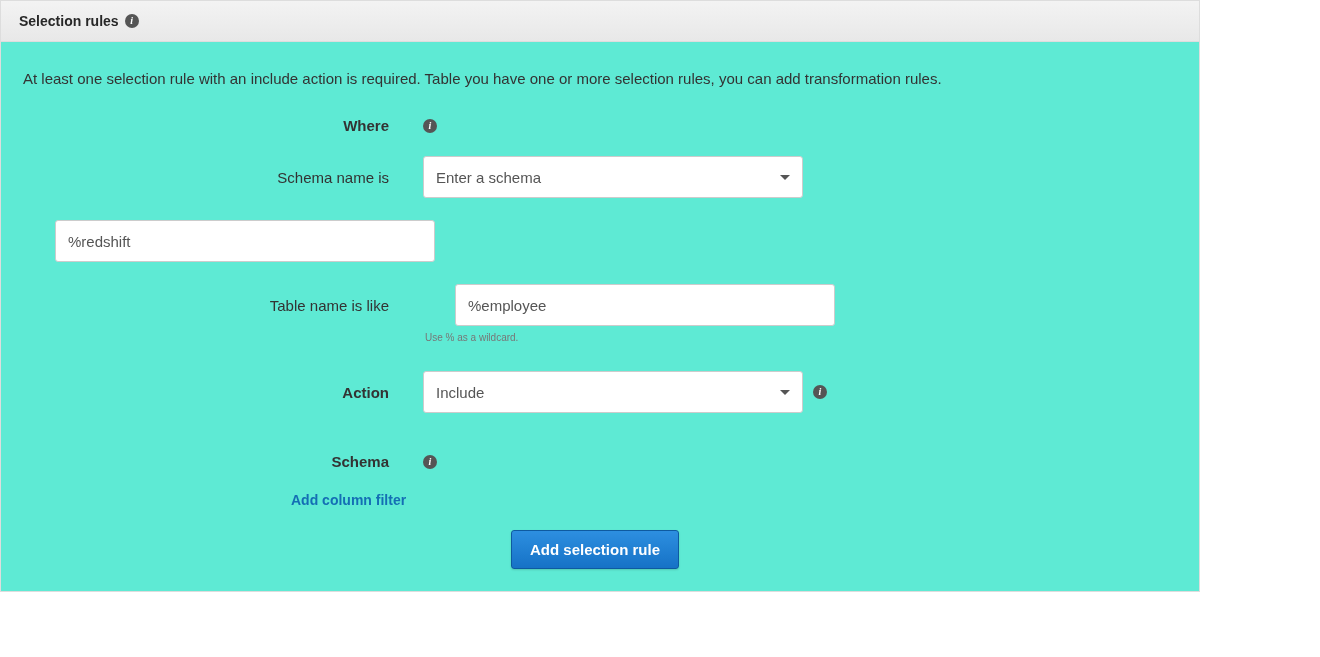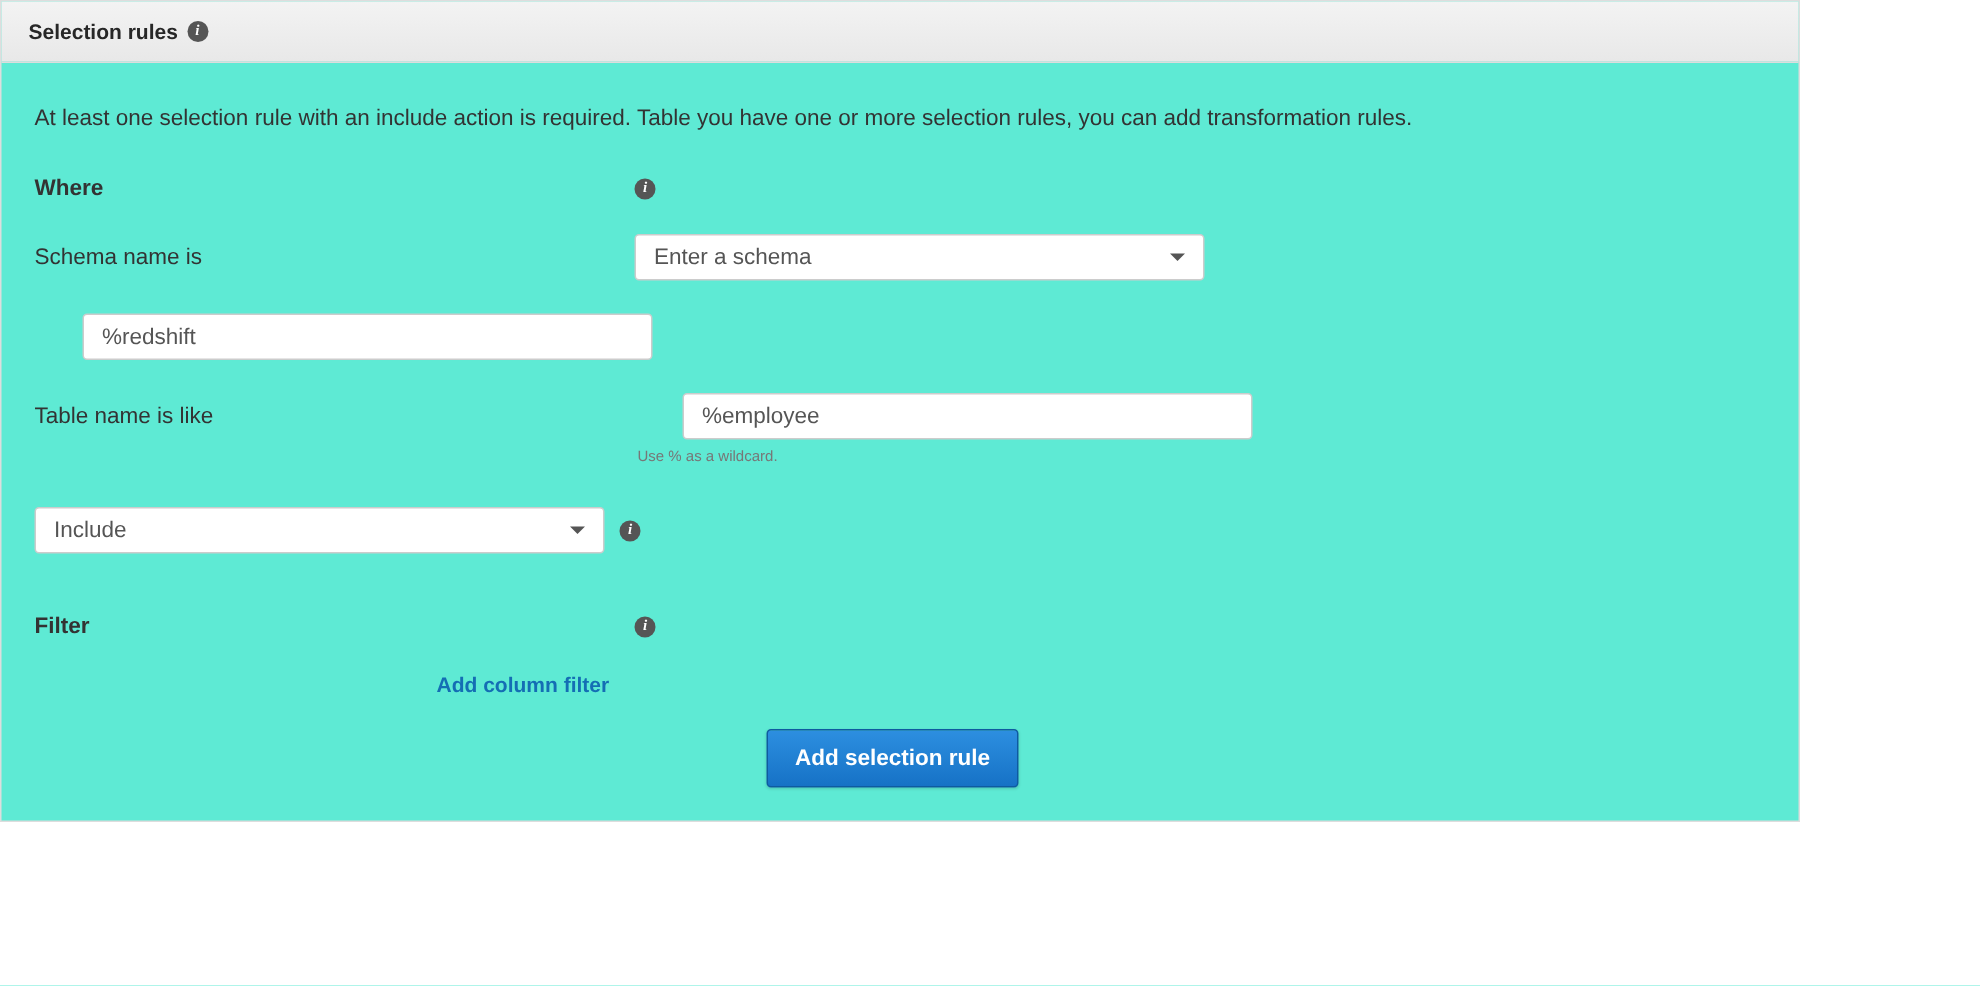--- a/index.html
+++ b/index.html
@@ -53,36 +53,36 @@
     font-size: 15px;
     margin: 10px 0 30px 0;
   }
   .form-row {
     display: flex;
     align-items: center;
     margin-bottom: 22px;
   }
   .form-label {
     width: 400px;
-    text-align: left;
+    text-align: right;
     padding-right: 34px;
     color: #333;
     font-size: 15px;
   }
   .form-label.bold {
     font-weight: 700;
   }
   .form-control-wrap {
     display: flex;
     align-items: center;
     gap: 10px;
   }
   .form-control {
     width: 380px;
-    height: 31px;
+    height: 42px;
     border: 1px solid #ccc;
     border-radius: 3px;
     background: #fff;
     font-size: 15px;
     color: #555;
     padding: 0 12px;
     display: flex;
     align-items: center;
     justify-content: space-between;
   }
@@ -182,33 +182,34 @@
     <div class="form-row">
       <div class="form-label">Table name is like</div>
       <div class="form-control-wrap">
         <input type="text" class="form-control" value="%employee" style="">
       </div>
     </div>
 
     <div class="hint">Use % as a wildcard.</div>
 
     <div class="form-row">
+      <div class="form-label bold">Action</div>
       <div class="form-control-wrap">
         <div class="form-control dropdown">
           <span>Include</span>
           <span class="caret"></span>
         </div>
         <span class="info-icon">i</span>
       </div>
     </div>
 
     <div class="spacer-lg"></div>
 
     <div class="form-row">
-      <div class="form-label bold">Filter</div>
+      <div class="form-label bold">Schema</div>
       <div class="form-control-wrap">
         <span class="info-icon">i</span>
       </div>
     </div>
 
     <div class="link-row">
       <a class="link">Add column filter</a>
     </div>
 
     <div class="button-row">

